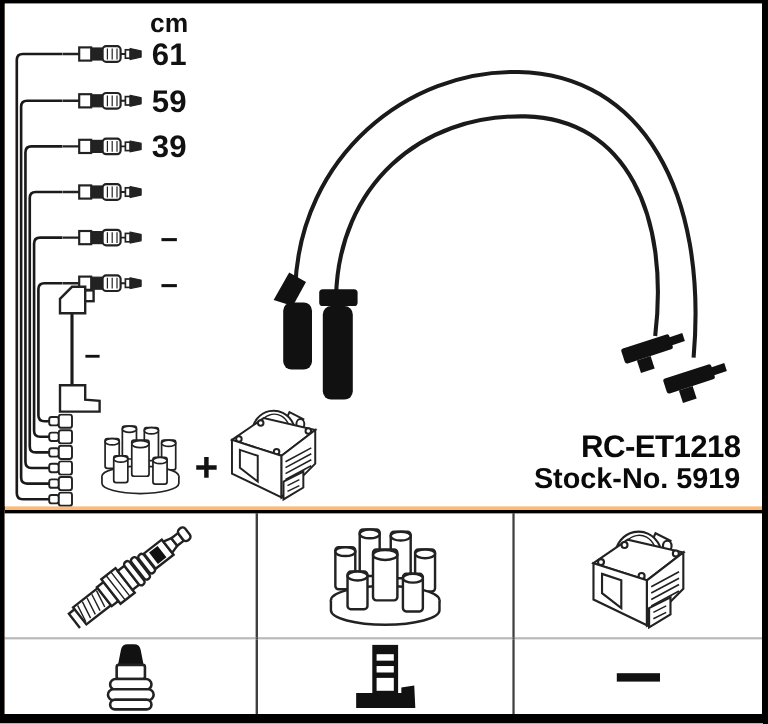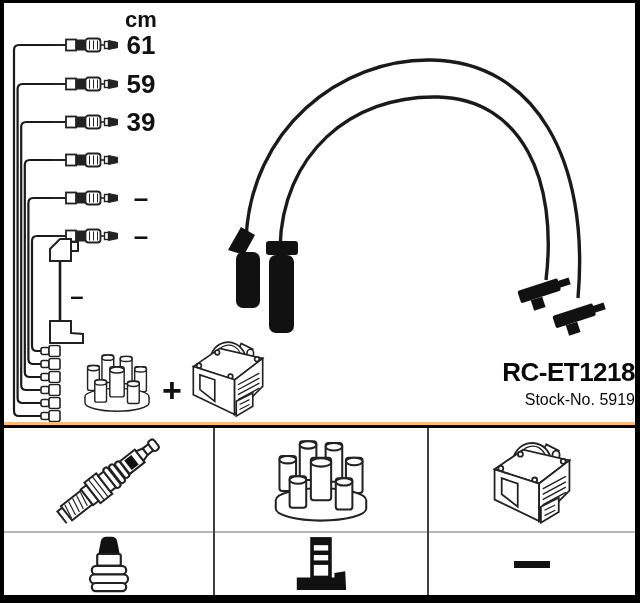--- a/index.html
+++ b/index.html
@@ -9,23 +9,23 @@
   }
   .inner{position:absolute;left:4px;top:3px;width:631px;height:592px;background:#fdba74;}
   .top-section{position:absolute;left:0;top:0;width:631px;height:419px;background:#fff;}
   .diagram-svg{position:absolute;left:0;top:0;}
   .txt{position:absolute;display:flex;align-items:center;justify-content:center;
        color:#111;font-weight:bold;}
   .val{left:107px;width:60px;height:30px;font-size:26px;}
   .unit{left:107px;top:3px;width:60px;height:28px;font-size:22px;}
   .coil-dash{left:49px;top:278px;width:48px;height:30px;font-size:24px;}
   .plus{left:138px;top:369px;width:60px;height:36px;font-size:34px;}
-  .product{position:absolute;right:0;top:353px;text-align:right;color:#0a0a0a;}
+  .product{position:absolute;right:18px;top:353px;text-align:right;color:#0a0a0a;}
   .product .pn{font-size:26px;line-height:32px;font-weight:bold;letter-spacing:-0.5px;}
-  .product .sn{font-size:16px;line-height:24px;font-weight:normal;}
+  .product .sn{font-size:24px;line-height:24px;font-weight:bold;}
   .grid{
     position:absolute;left:0;top:422px;width:631px;height:170px;
     border-top:3px solid #000;box-sizing:border-box;background:#fff;
     display:grid;grid-template-columns:209px 2px 212px 2px 206px;
     grid-template-rows:103px 2px 62px;
   }
   .cell{display:flex;align-items:center;justify-content:center;background:#fff;}
   .vdiv{background:#3f3f3f;}
   .hdiv{background:#b8b8b8;}
   .hdiv.dark{background:#3f3f3f;}

